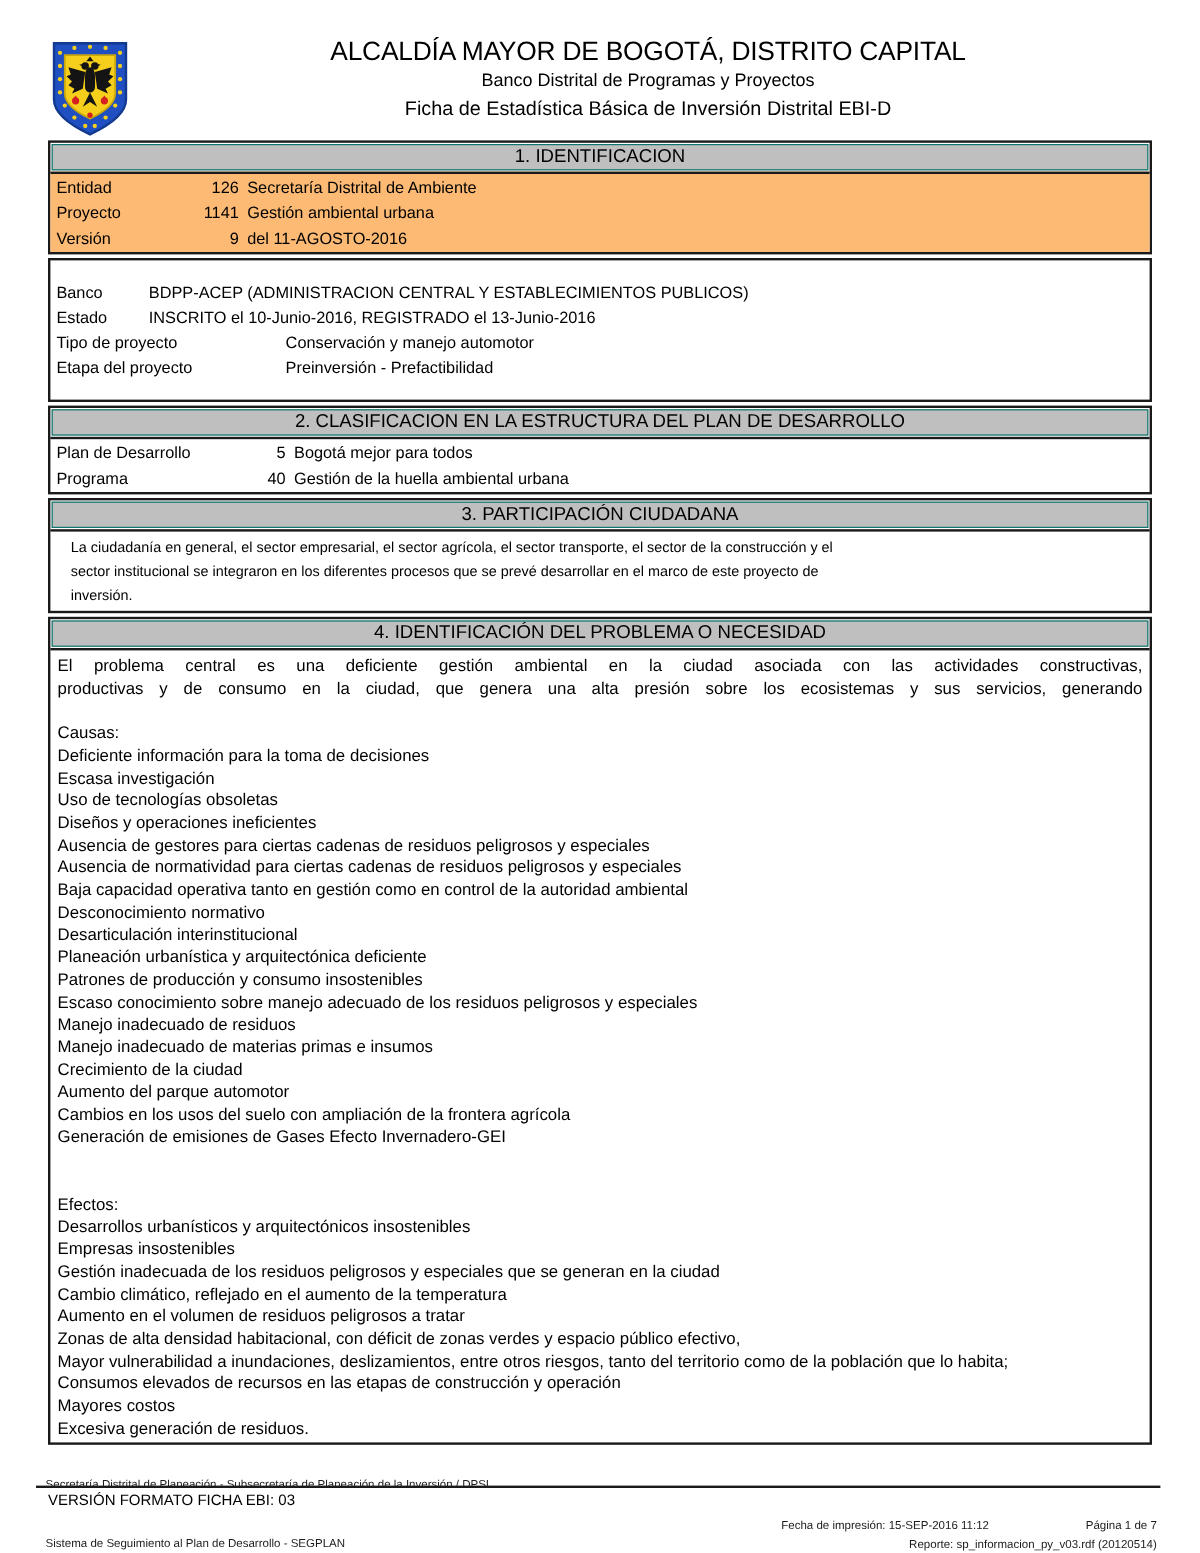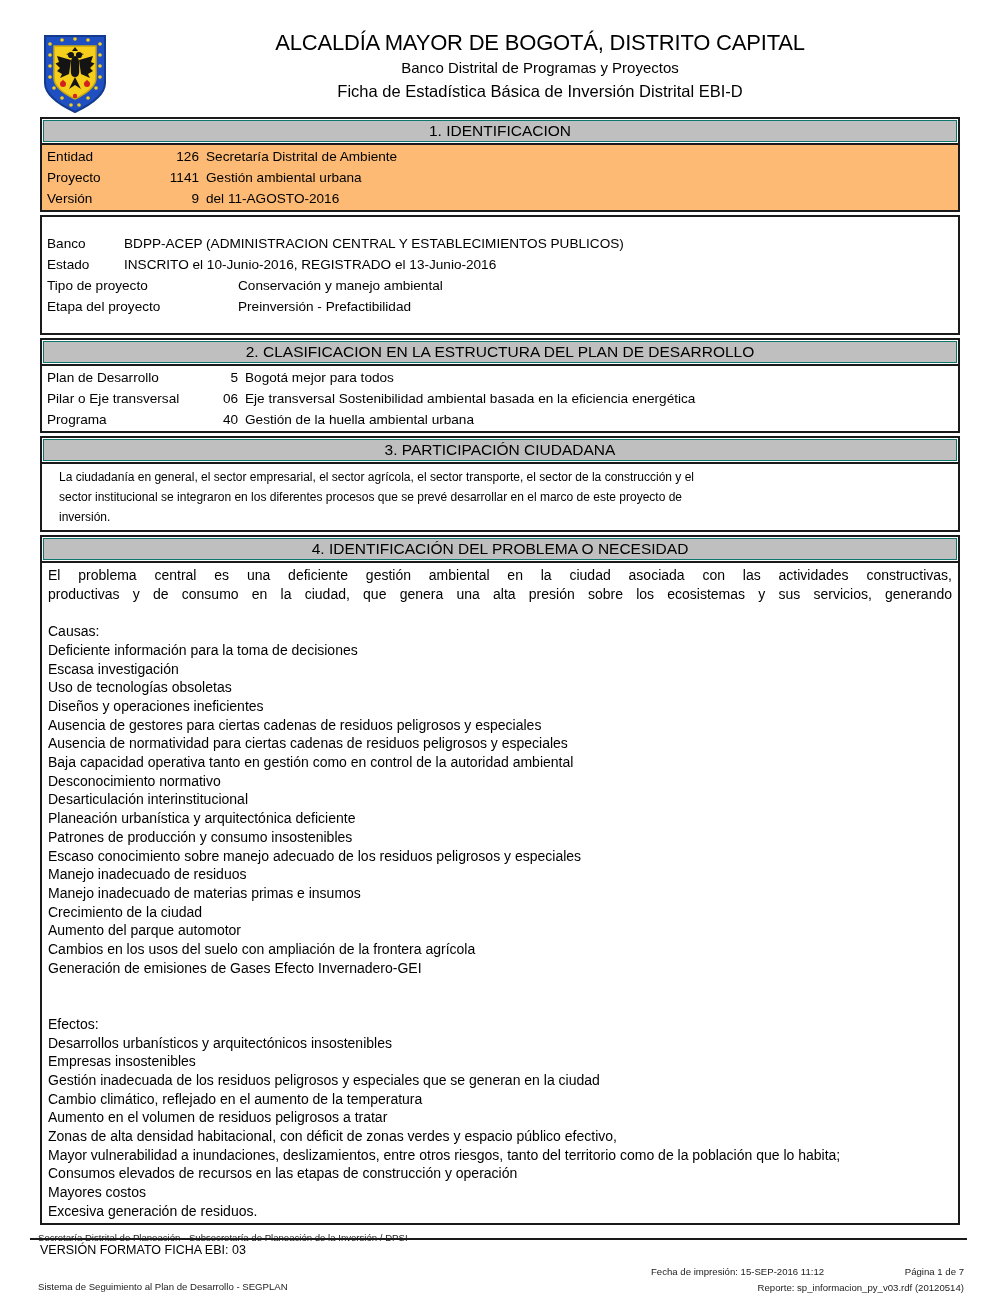--- a/index.html
+++ b/index.html
@@ -140,41 +140,36 @@
         <div class="frow">
           <span class="lbl lbl-s">Banco</span>
           <span class="val">BDPP-ACEP (ADMINISTRACION CENTRAL Y ESTABLECIMIENTOS PUBLICOS)</span>
         </div>
         <div class="frow">
           <span class="lbl lbl-s">Estado</span>
           <span class="val">INSCRITO el 10-Junio-2016, REGISTRADO el 13-Junio-2016</span>
         </div>
         <div class="frow">
           <span class="lbl lbl-m">Tipo de proyecto</span>
-          <span class="val">Conservación y manejo ambiental</span>
+          <span class="val">Conservación y manejo automotor</span>
         </div>
         <div class="frow">
           <span class="lbl lbl-m">Etapa del proyecto</span>
           <span class="val">Preinversión - Prefactibilidad</span>
         </div>
       </div>
     </div>
 
     <div class="section">
       <div class="sec-header">2. CLASIFICACION EN LA ESTRUCTURA DEL PLAN DE DESARROLLO</div>
       <div class="sec-body cls-rows">
         <div class="frow">
           <span class="lbl">Plan de Desarrollo</span>
           <span class="code">5</span>
           <span class="val">Bogotá mejor para todos</span>
-        </div>
-        <div class="frow">
-          <span class="lbl">Pilar o Eje transversal</span>
-          <span class="code">06</span>
-          <span class="val">Eje transversal Sostenibilidad ambiental basada en la eficiencia energética</span>
         </div>
         <div class="frow">
           <span class="lbl">Programa</span>
           <span class="code">40</span>
           <span class="val">Gestión de la huella ambiental urbana</span>
         </div>
       </div>
     </div>
 
     <div class="section">

